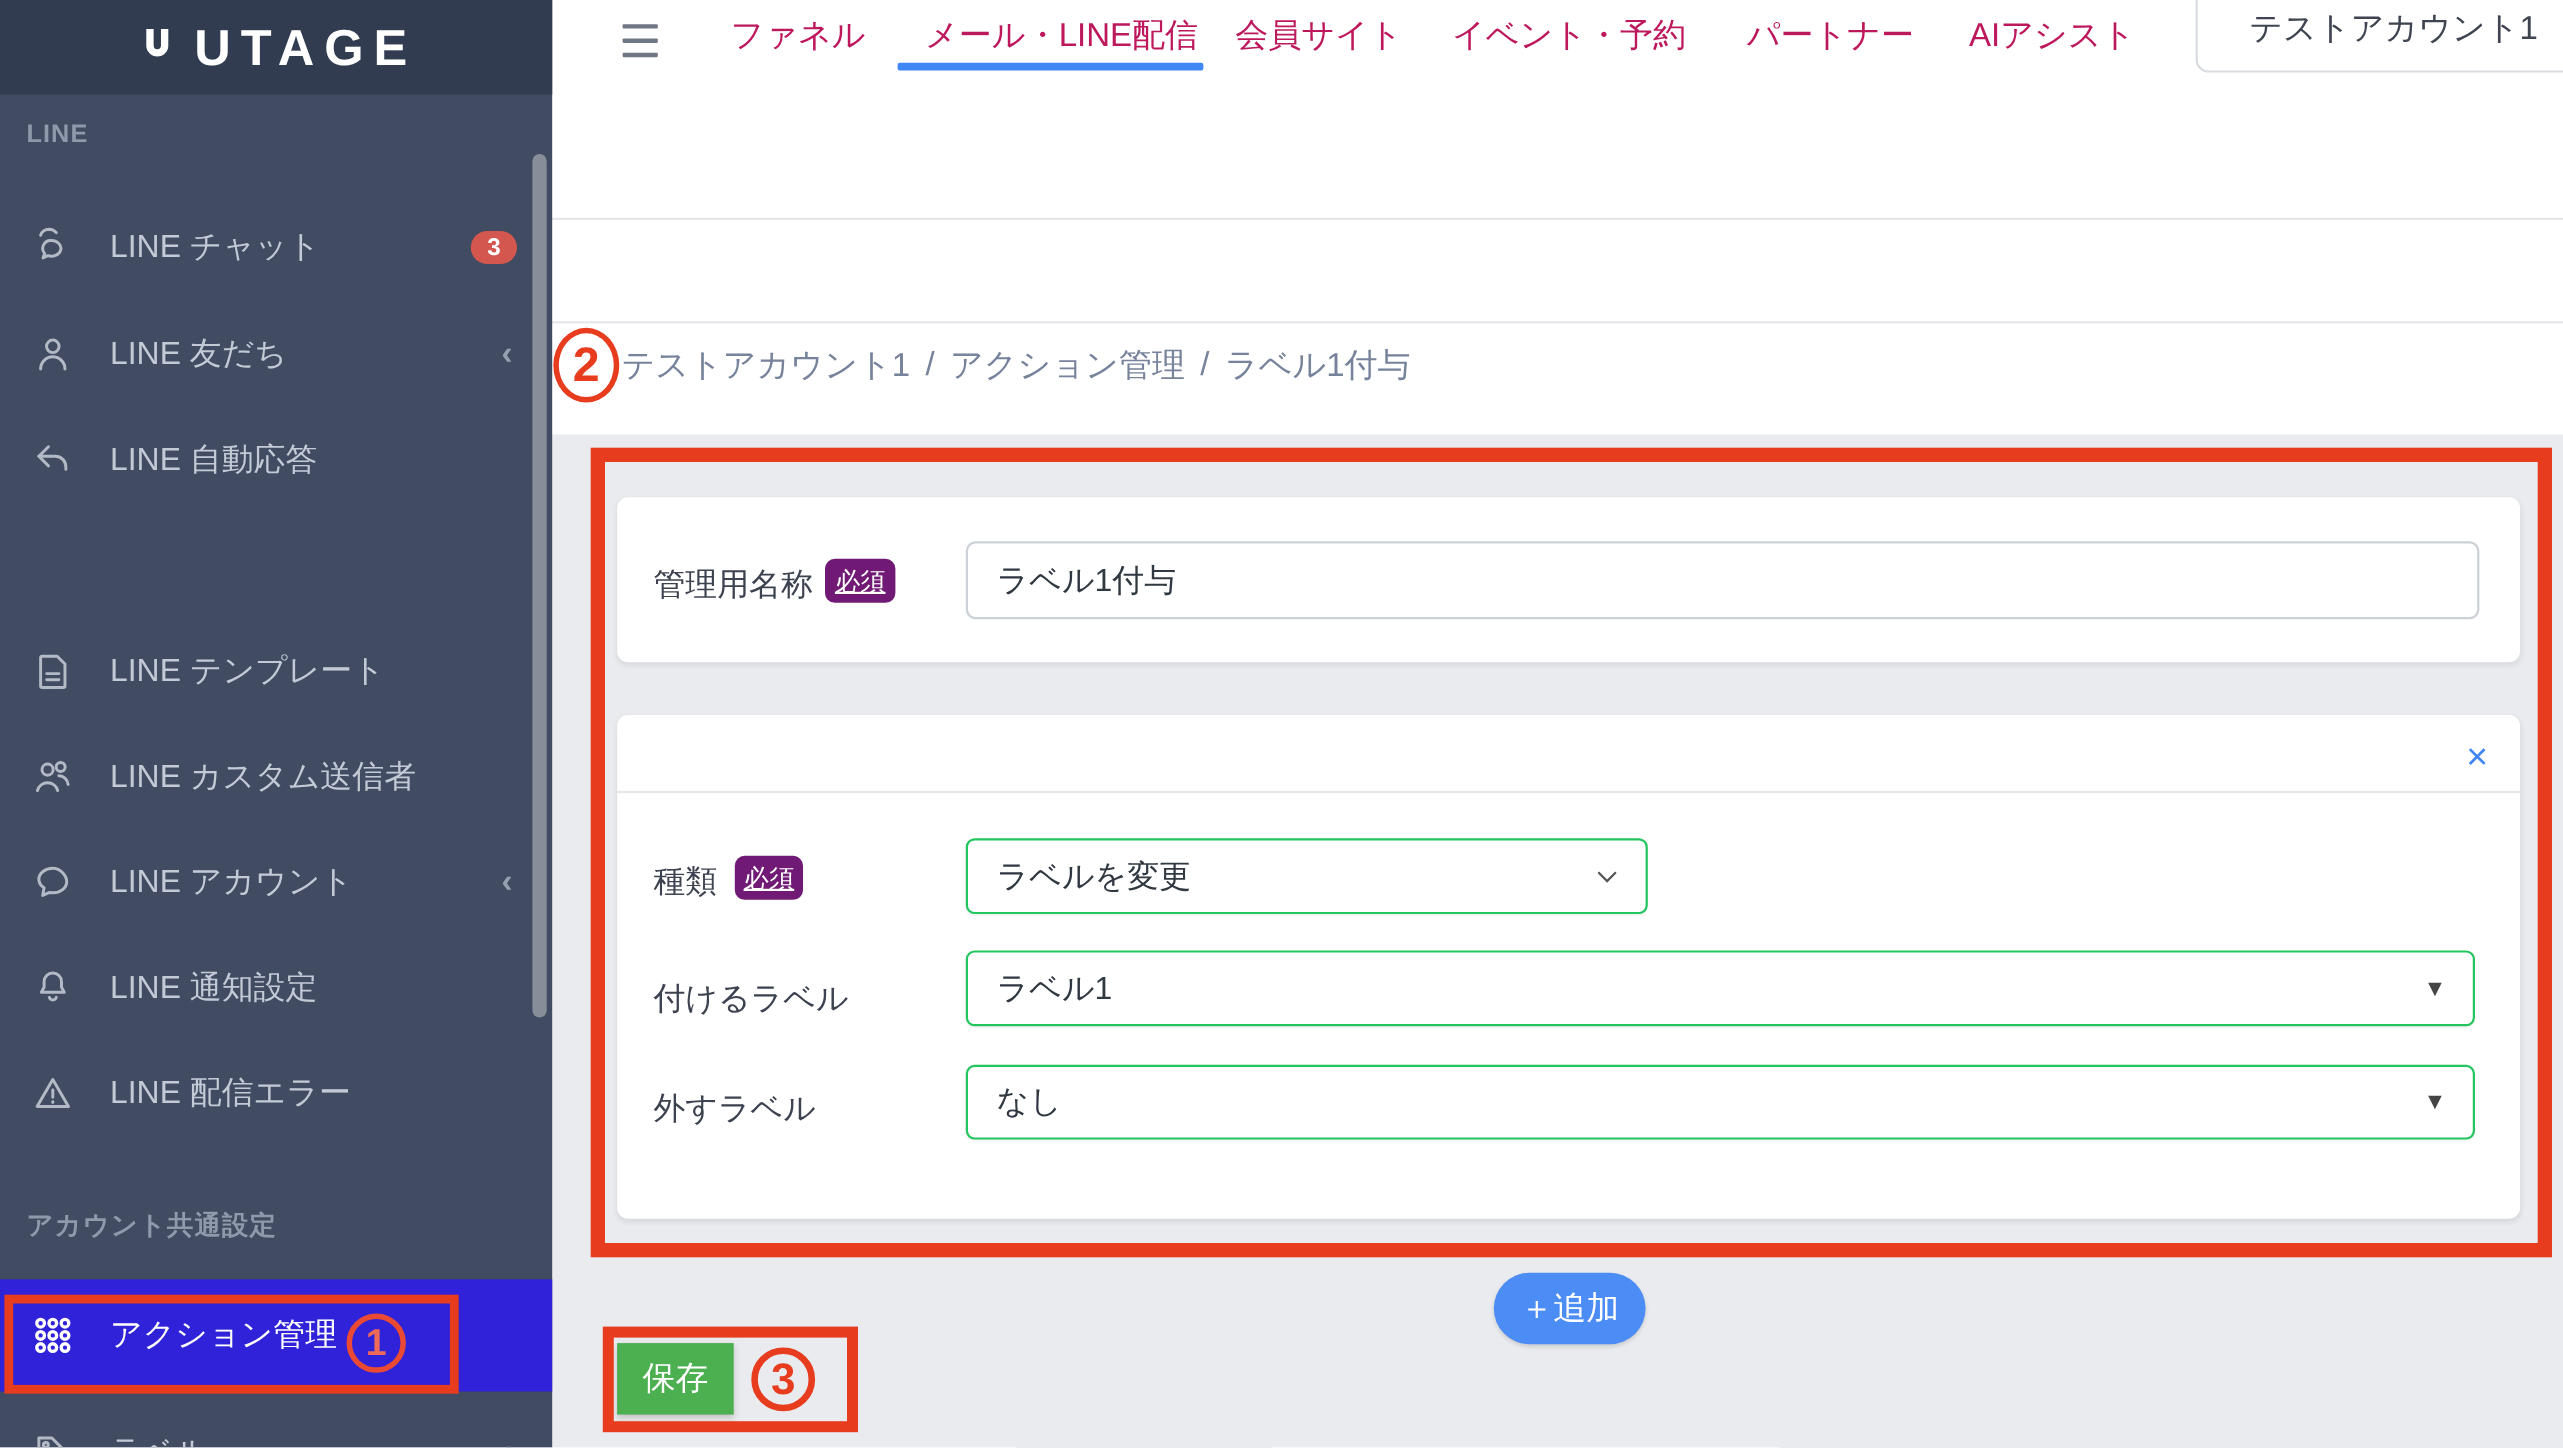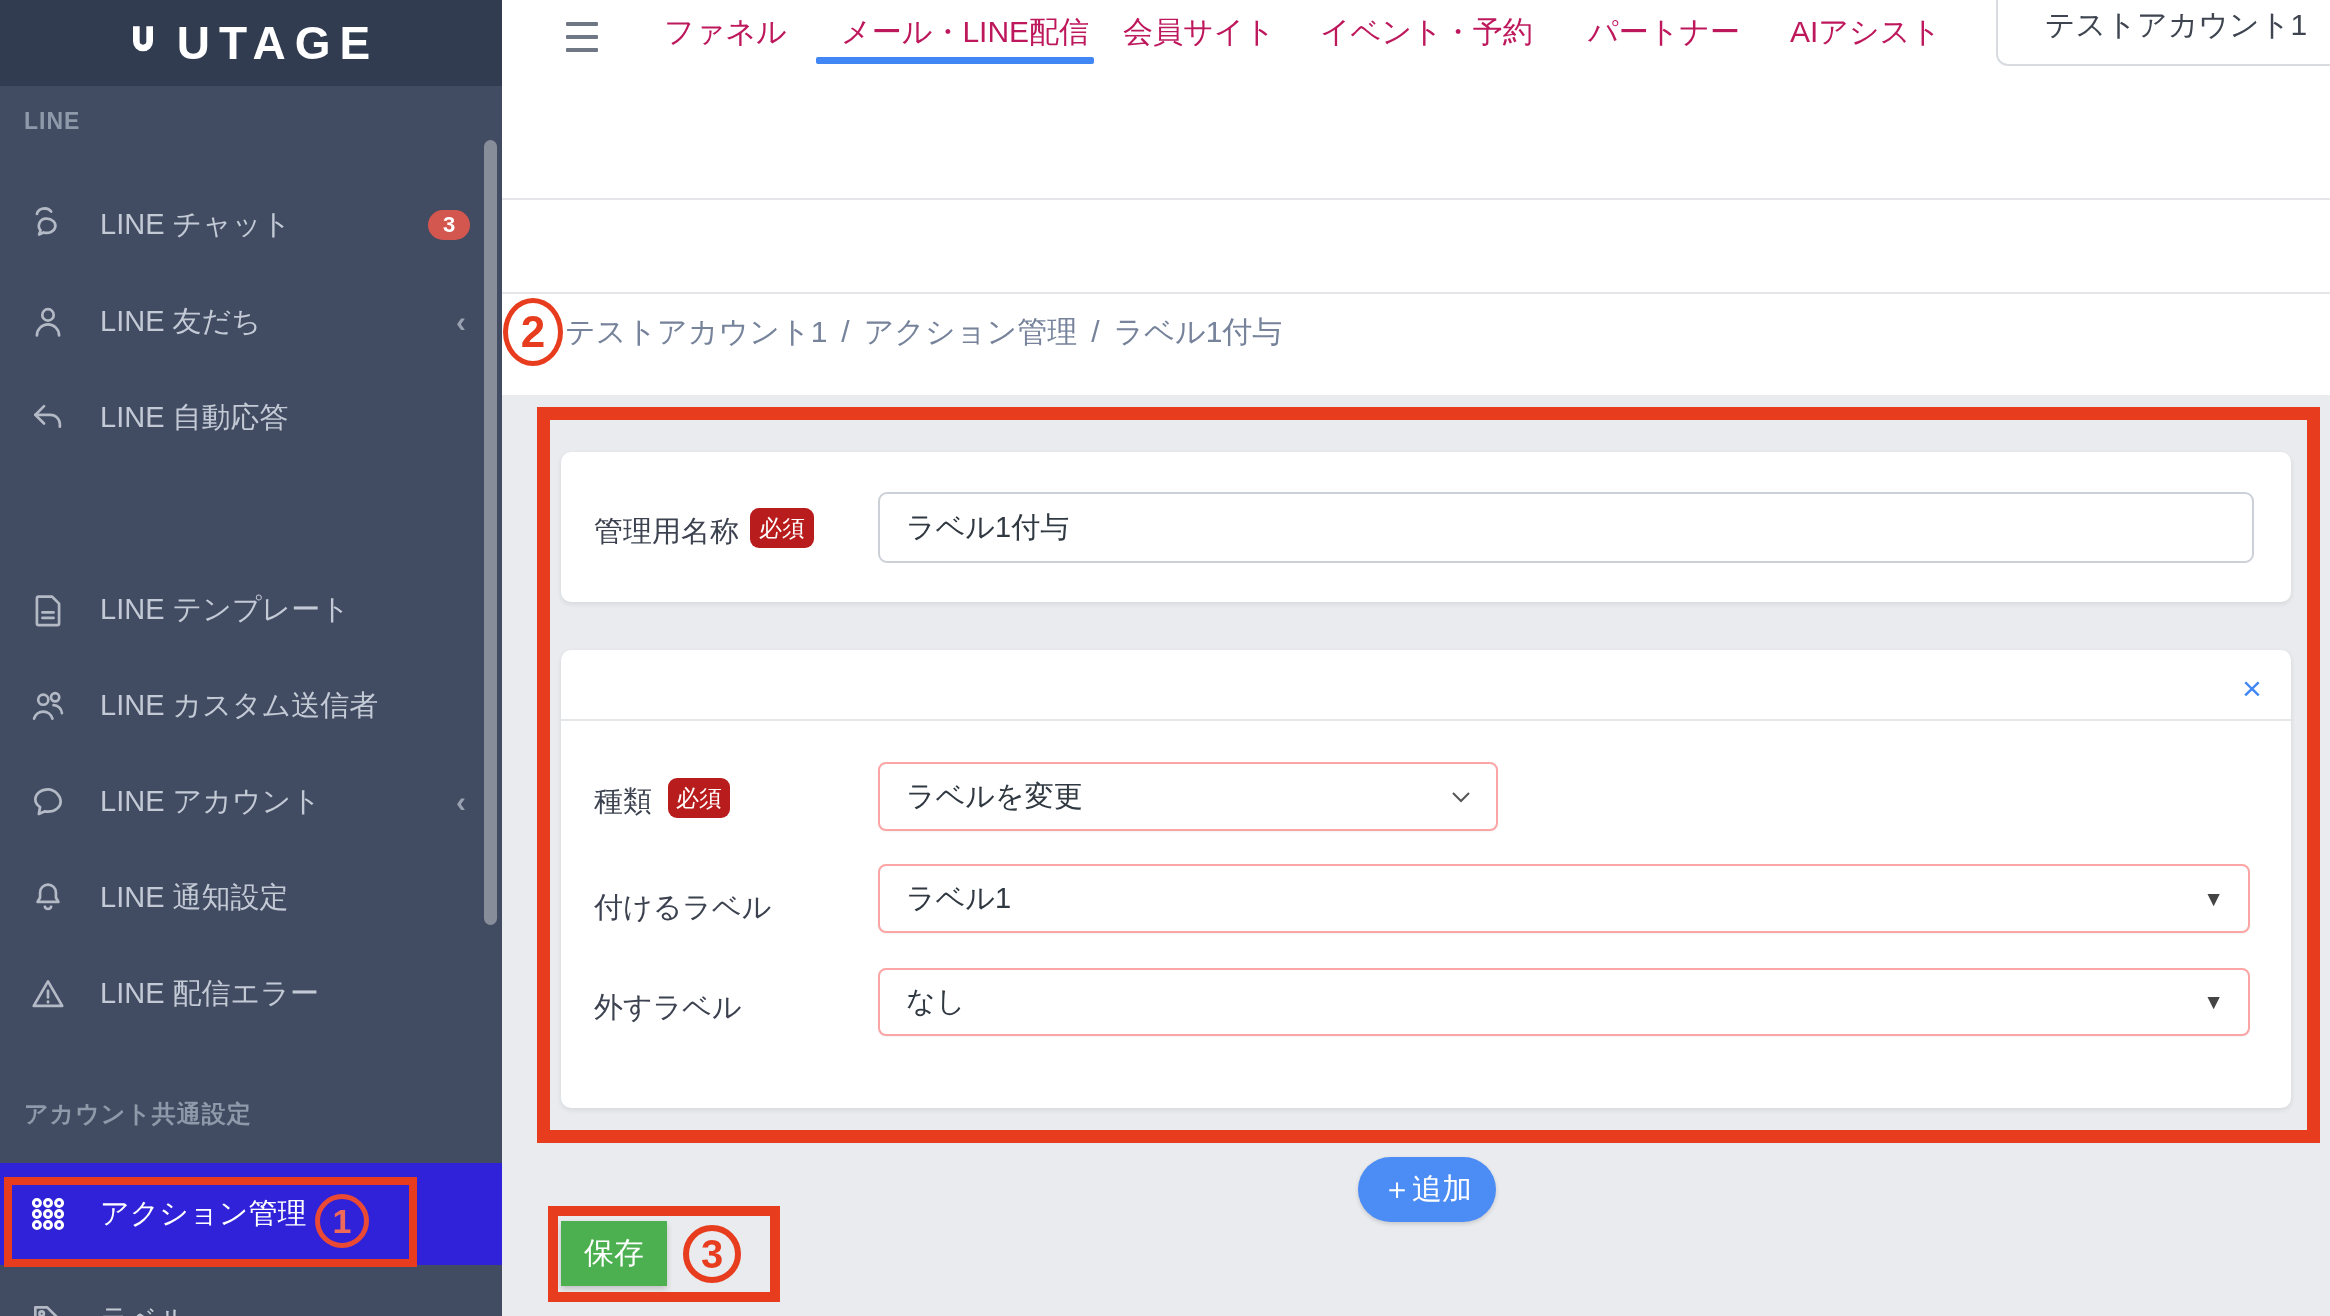--- a/index.html
+++ b/index.html
@@ -45,25 +45,25 @@
   .account-box{left:1996px;top:-16px;width:360px;height:82px;background:#fff;border:2px solid #d8dbe0;border-radius:12px;
                box-sizing:border-box;display:flex;align-items:center;justify-content:center;
                color:#3f4550;font-size:30px;cursor:pointer;}
 
   .breadcrumb{left:565px;top:312px;height:40px;display:flex;align-items:center;gap:14px;color:#76839b;font-size:30px;}
   .breadcrumb span{white-space:nowrap;}
 
   .card{position:absolute;left:561px;width:1730px;background:#fff;border-radius:10px;
         box-shadow:0 2px 5px rgba(40,50,60,.10);}
   .fld-label{position:absolute;color:#3c4250;font-size:29px;white-space:nowrap;}
-  .req{position:absolute;background:#b91c1c;color:#fff;font-size:23px;border-radius:9px;
-       display:flex;align-items:center;justify-content:center;}
+  .req{position:absolute;background:#701a75;color:#fff;font-size:23px;border-radius:9px;
+       display:flex;align-items:center;justify-content:center;text-decoration:underline;}
   .textbox{position:absolute;background:#fff;border:2px solid #ccd1d8;border-radius:9px;box-sizing:border-box;
            display:flex;align-items:center;color:#303841;font-size:29px;padding-left:26px;}
-  .selbox{position:absolute;background:#fff;border:2px solid #fca5a5;border-radius:8px;box-sizing:border-box;
+  .selbox{position:absolute;background:#fff;border:2px solid #22c55e;border-radius:8px;box-sizing:border-box;
           display:flex;align-items:center;color:#303841;font-size:29px;padding-left:26px;cursor:pointer;
           box-shadow:0 1px 2px rgba(0,0,0,.05);}
   .caret{position:absolute;right:24px;top:50%;transform:translateY(-50%);font-size:21px;color:#444;}
   .close-x{position:absolute;left:2232px;top:668px;width:40px;height:40px;display:flex;align-items:center;justify-content:center;
            color:#4086f4;font-size:34px;cursor:pointer;}
   .card-divider{position:absolute;left:561px;top:719px;width:1730px;height:2px;background:#e4e6e9;}
 
   .btn-add{left:1358px;top:1157px;width:138px;height:65px;background:#4b8cf5;border-radius:33px;
            display:flex;align-items:center;justify-content:center;color:#fff;font-size:30px;cursor:pointer;
            box-shadow:0 2px 4px rgba(0,0,0,.15);}

